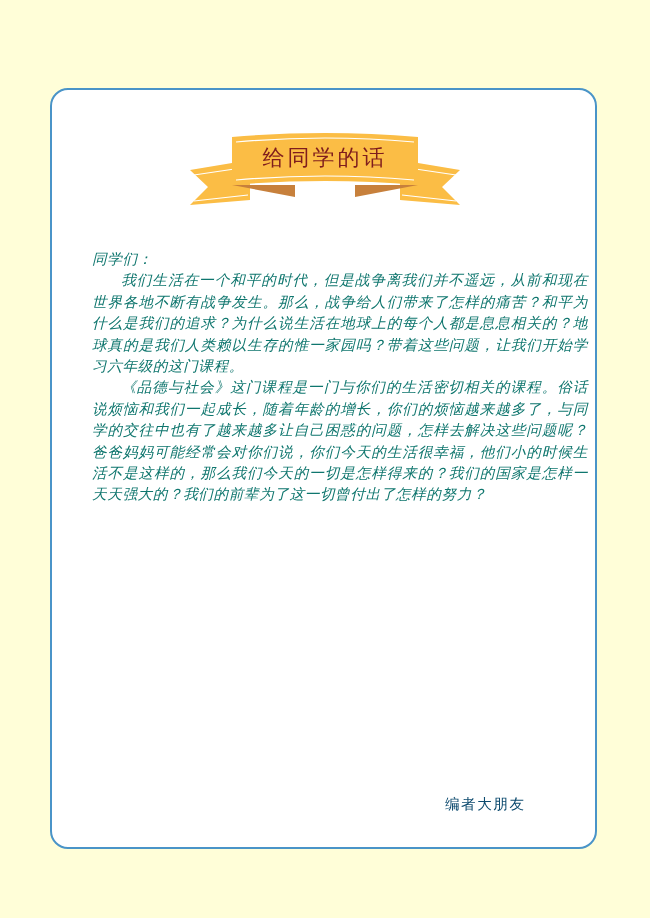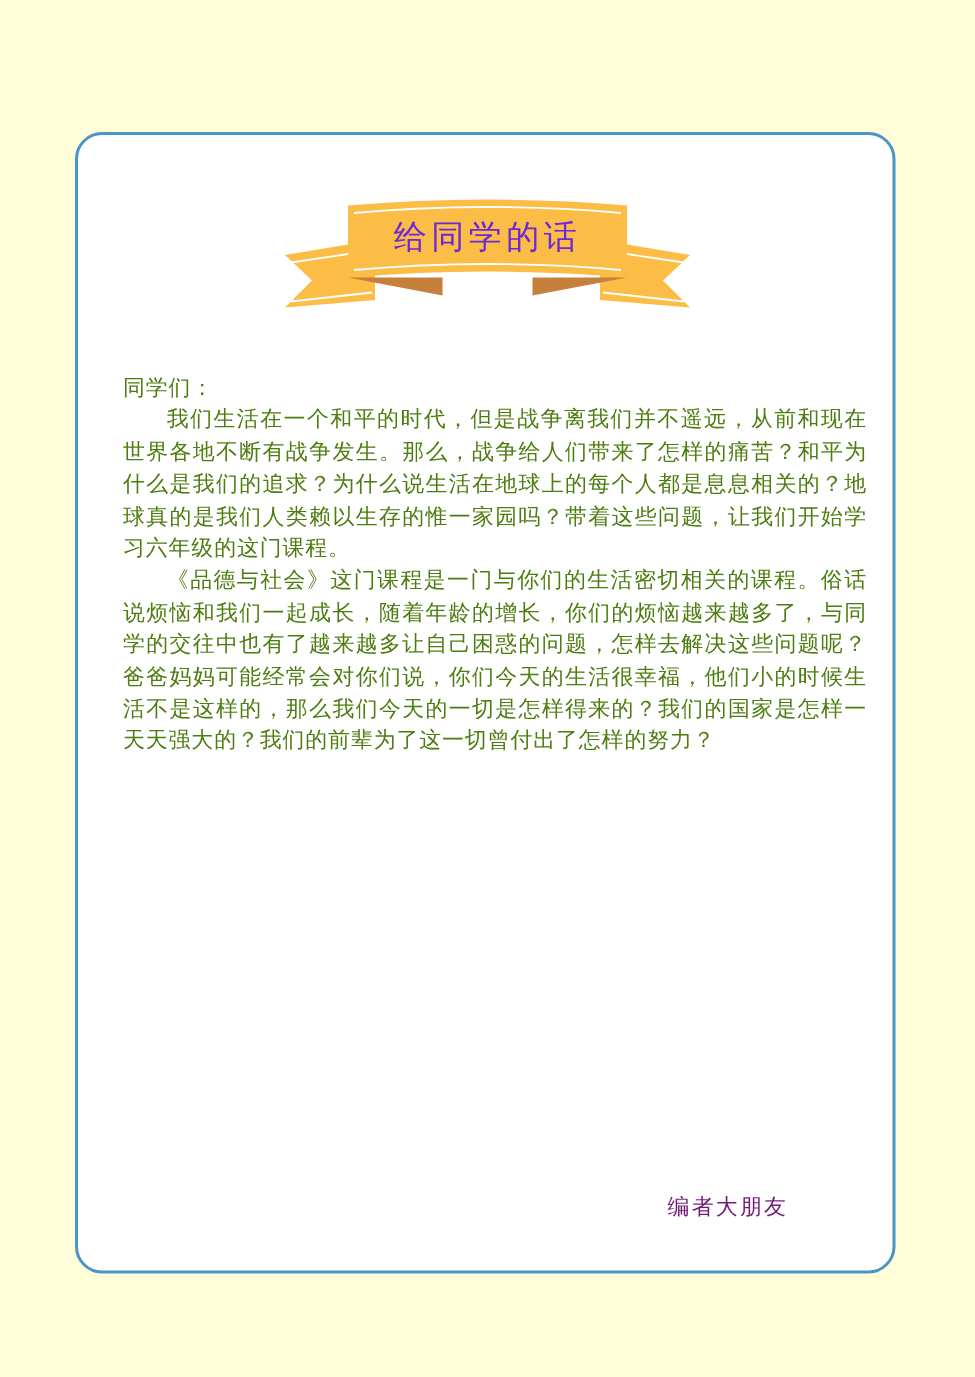--- a/index.html
+++ b/index.html
@@ -24,40 +24,41 @@
     width: 270px; height: 85px;
   }
   .banner svg { position: absolute; left: 0; top: 0; }
   .banner-title {
     position: absolute;
     left: 0; width: 100%;
     top: 18px;
     text-align: center;
     font-size: 22px;
     letter-spacing: 3px;
-    color: #6d28d9;
+    color: #7f1d1d;
     font-family: "DejaVu Serif", serif;
   }
   .letter {
     position: absolute;
-    left: 82px; top: 248px;
+    left: 92px; top: 248px;
     width: 496px;
     font-size: 14.6px;
     line-height: 21.4px;
-    color: #4d7c0f;
+    color: #0f766e;
     letter-spacing: 0.6px;
+    font-style: italic;
   }
   .letter p { margin: 0; text-align: justify; }
   .indent { text-indent: 2em; }
   .signature {
     position: absolute;
     left: 445px; top: 795px;
     font-size: 14.6px;
     letter-spacing: 1.5px;
-    color: #701a75;
+    color: #0c4a6e;
   }
 </style>
 </head>
 <body>
 
 <div class="frame"></div>
 
 <div class="banner">
   <svg width="270" height="85" viewBox="0 0 270 85">
 

